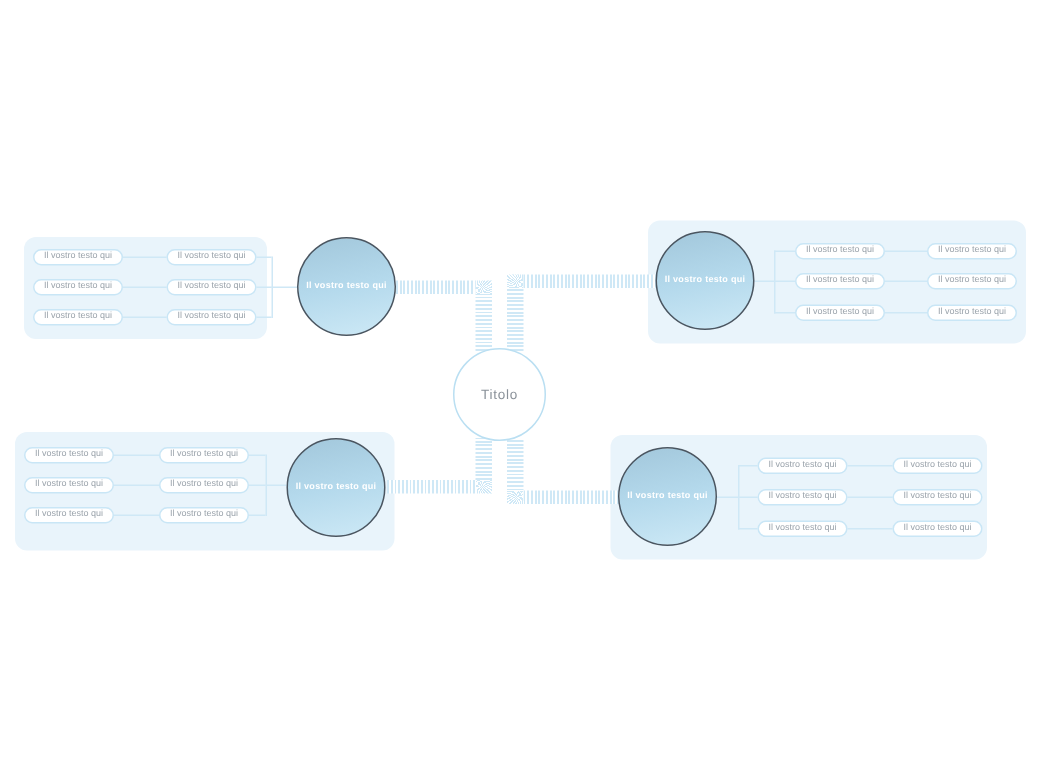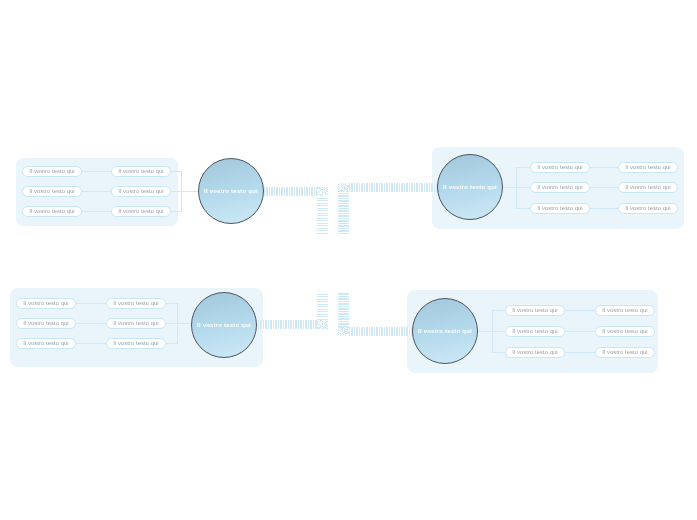--- a/index.html
+++ b/index.html
@@ -136,14 +136,17 @@
   <div class="branch-circle" style="left:437px;top:154px;">
     <span>Il vostro testo qui</span>
   </div>
   <div class="branch-circle" style="left:191px;top:292px;">
     <span>Il vostro testo qui</span>
   </div>
   <div class="branch-circle" style="left:412px;top:298px;">
     <span>Il vostro testo qui</span>
   </div>
 
+  <div class="center-circle" style="left:302px;top:232px;">
+    <span>Titolo</span>
+  </div>
 
 </div>
 
 </body></html>

